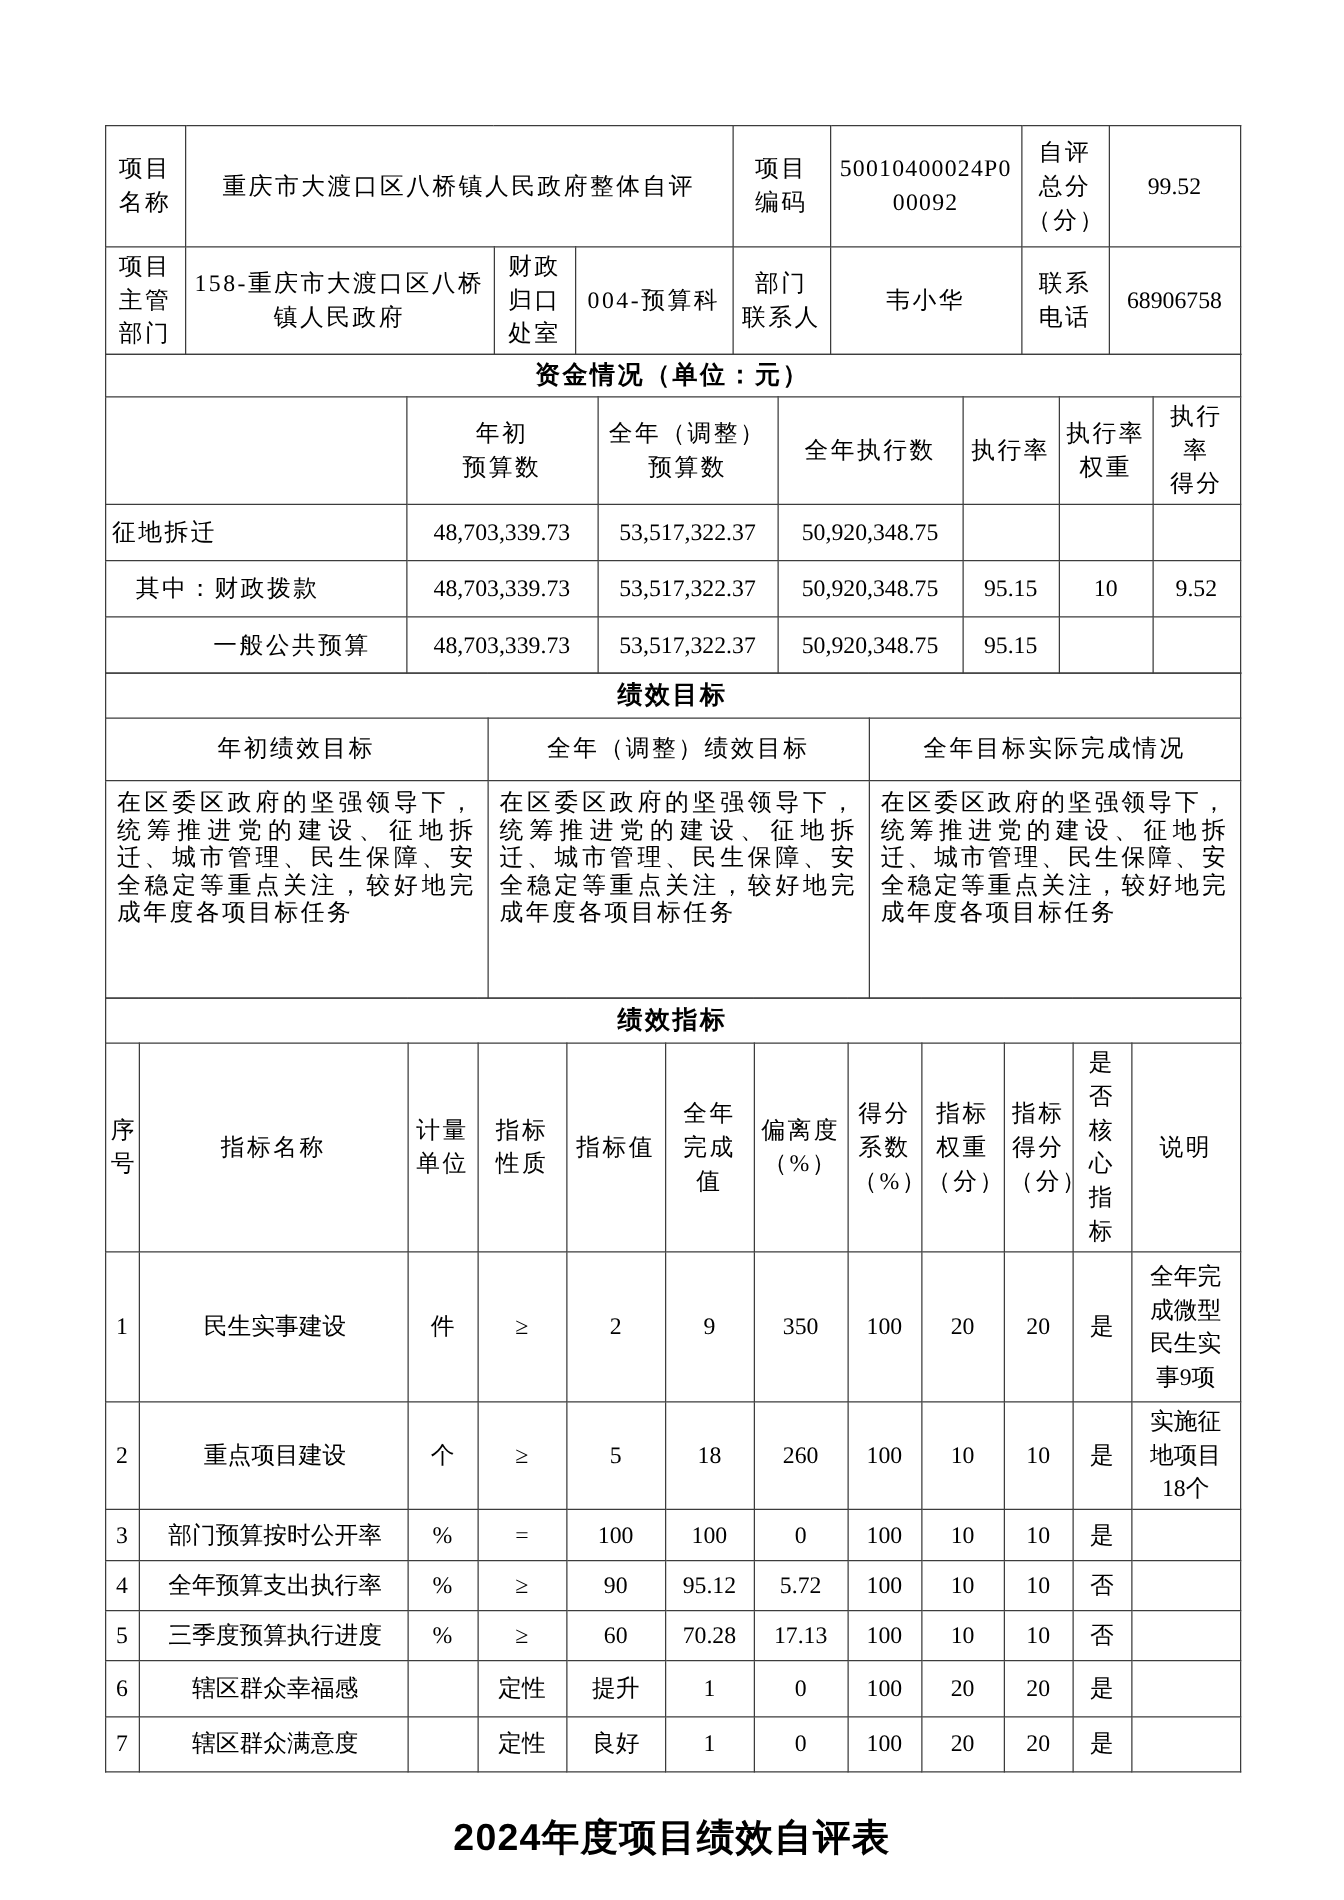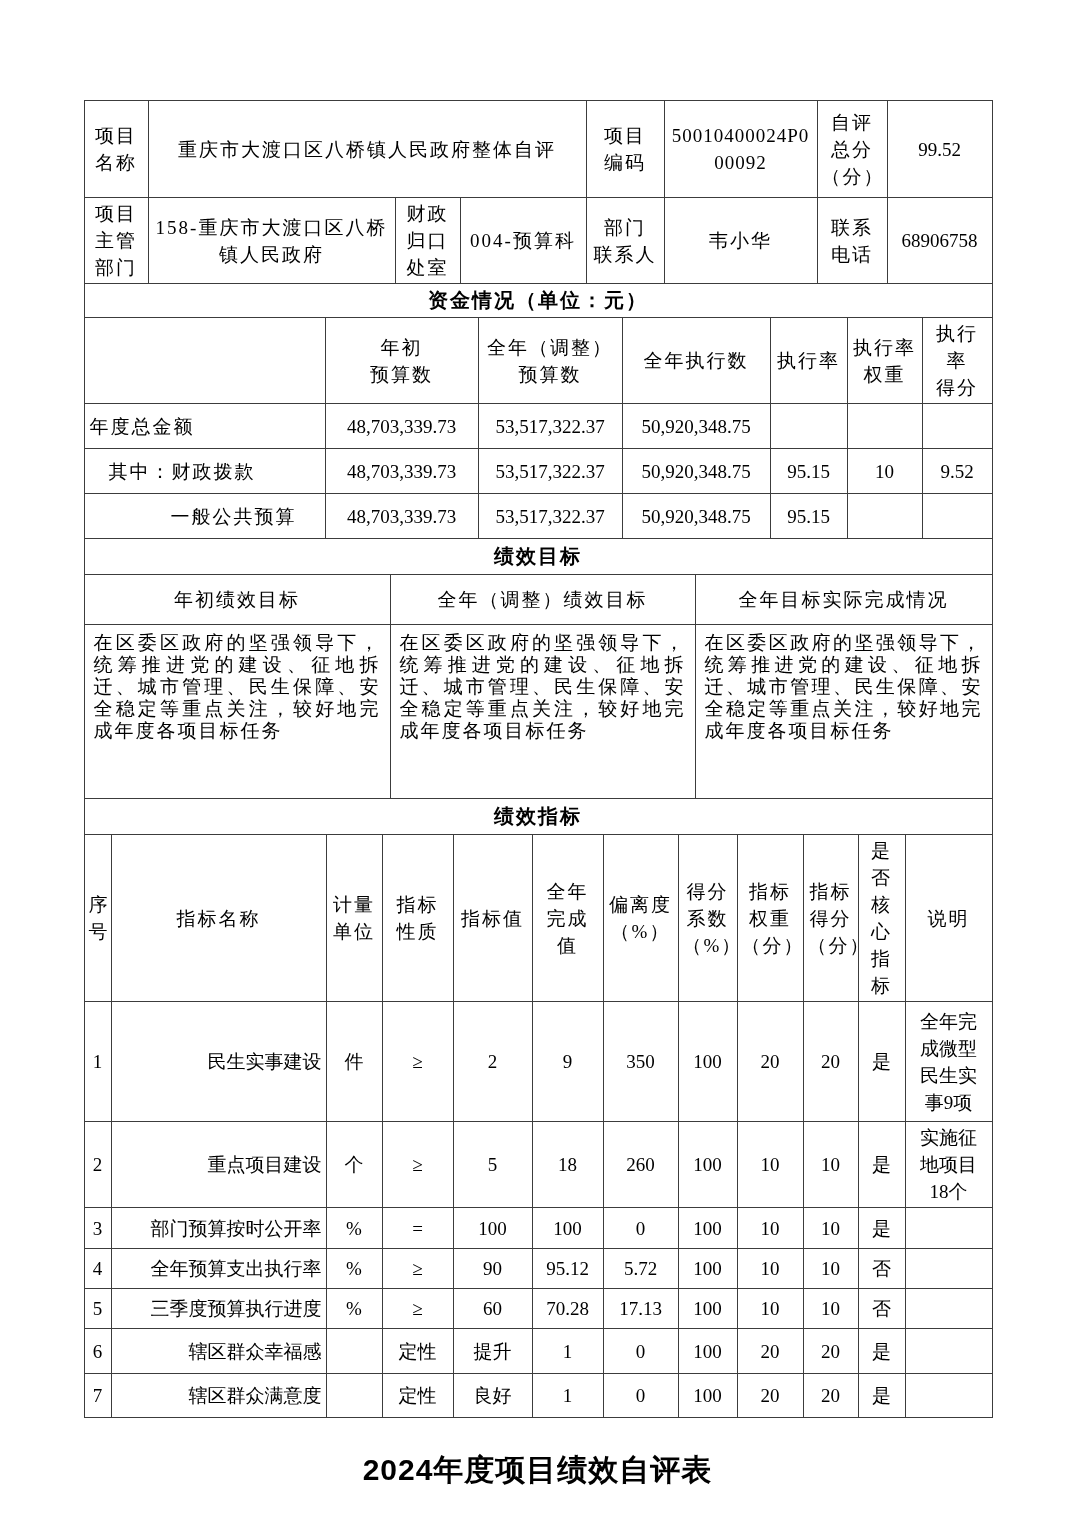--- a/index.html
+++ b/index.html
@@ -21,21 +21,21 @@
   td.val,td.num{letter-spacing:0;}
   td.code{letter-spacing:1px;word-break:break-all;}
   td.flabel{text-align:left;}
   td.ind0{padding-left:5px;}
   td.ind1{padding-left:24px;}
   td.ind2{padding-left:86px;}
   td.para{
     text-align:justify;vertical-align:top;
     padding:7px 9px;line-height:22px;letter-spacing:2px;
   }
-  td.iname{text-align:right;letter-spacing:0;padding-left:7px;}
+  td.iname{text-align:center;letter-spacing:0;padding-left:7px;}
   td.note{letter-spacing:0;padding:2px 12px;line-height:27px;}
   .page-title{
     margin-top:32px;text-align:center;
     font-family:"Liberation Sans","DejaVu Sans",sans-serif;
     font-weight:bold;font-size:30px;letter-spacing:1px;color:#000;
   }
 </style>
 </head>
 <body>
 
@@ -105,21 +105,21 @@
       <td>全年（调整）
 预算数</td>
       <td>全年执行数</td>
       <td>执行率</td>
       <td>执行率
 权重</td>
       <td>执行率
 得分</td>
     </tr>
     <tr style="height:45px">
-      <td class="flabel ind0">年度总金额</td>
+      <td class="flabel ind0">征地拆迁</td>
       <td class="num">48,703,339.73</td>
       <td class="num">53,517,322.37</td>
       <td class="num">50,920,348.75</td>
       <td class="num"></td>
       <td class="num"></td>
       <td class="num"></td>
     </tr>
     <tr style="height:45px">
       <td class="flabel ind1">其中：财政拨款</td>
       <td class="num">48,703,339.73</td>

